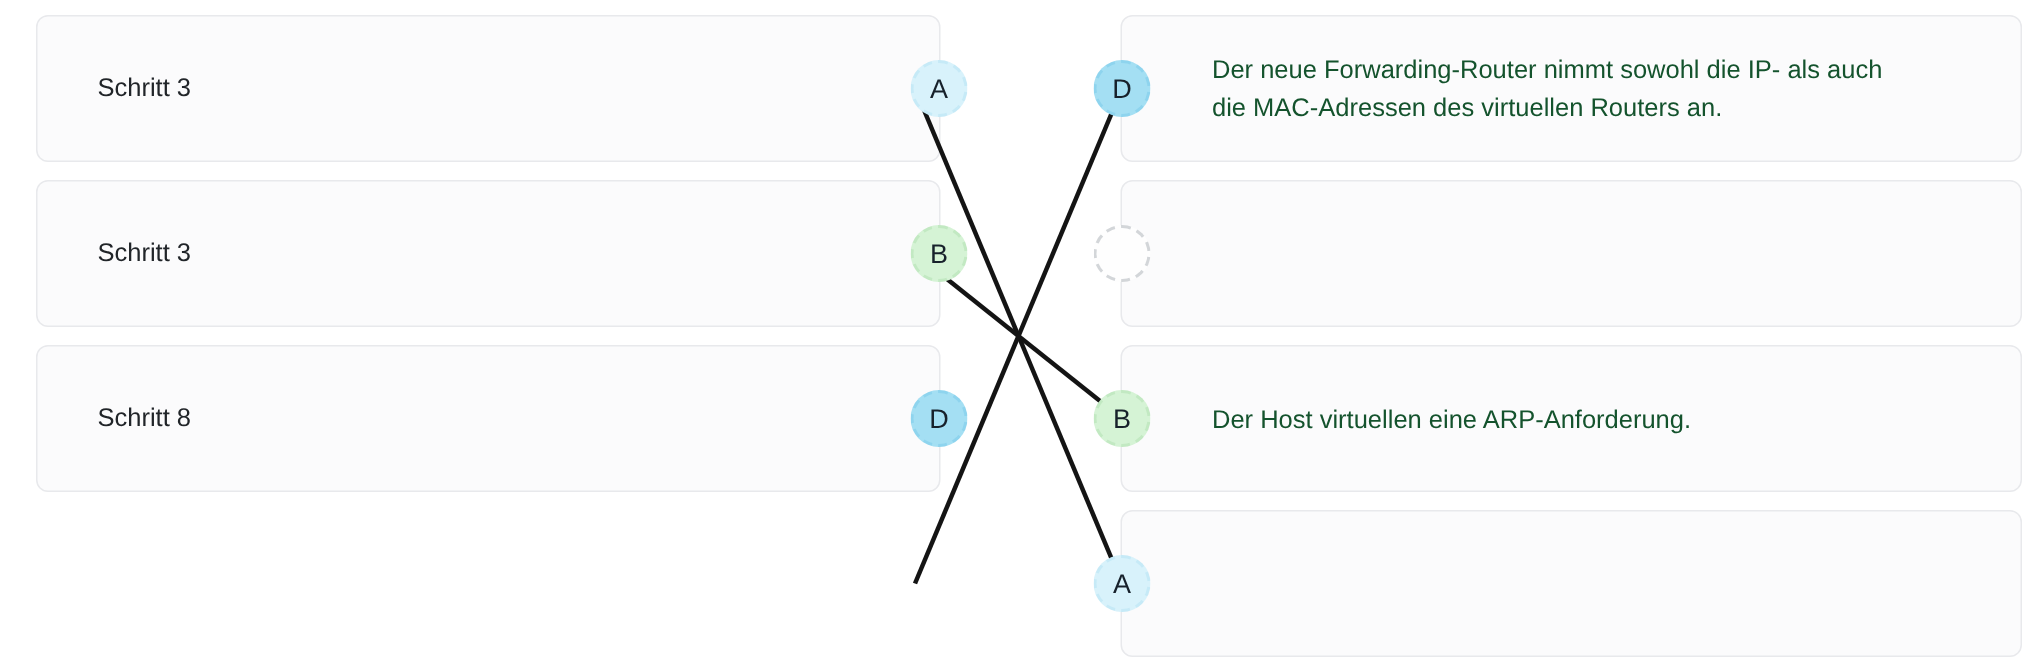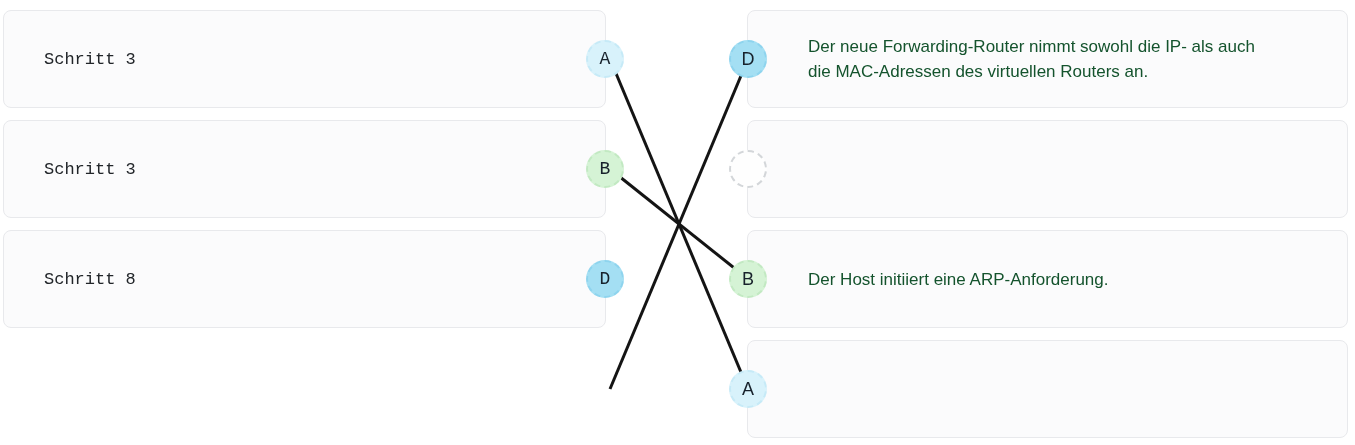--- a/index.html
+++ b/index.html
@@ -13,21 +13,21 @@
     overflow: hidden;
   }
 
   .col {
     position: absolute;
     top: 10px;
     display: flex;
     flex-direction: column;
     gap: 12px;
   }
-  .col.left  { left: 3px;   width: 603px; font-family: Liberation Mono, monospace; }
+  .col.left  { left: 24px;   width: 603px; }
   .col.right { left: 747px; width: 601px; }
 
   .card {
     position: relative;
     height: 98px;
     background: #fbfbfc;
     border: 1px solid #e8e9ec;
     border-radius: 8px;
     display: flex;
     align-items: center;
@@ -109,20 +109,20 @@
   <div class="col right">
     <div class="card">
       <span class="badge" style="background: rgb(164, 223, 243); border: 2px dashed rgb(142, 212, 238);">D</span>
       <span class="desc-text">Der neue Forwarding-Router nimmt sowohl die IP- als auch die MAC-Adressen des virtuellen Routers an.</span>
     </div>
     <div class="card">
       <span class="badge empty"></span>
     </div>
     <div class="card">
       <span class="badge" style="background: rgb(213, 243, 213); border: 2px dashed rgb(194, 233, 194);">B</span>
-      <span class="desc-text">Der Host initiiert eine ARP-Anforderung.</span>
+      <span class="desc-text">Der Host virtuellen eine ARP-Anforderung.</span>
     </div>
     <div class="card">
       <span class="badge" style="background: rgb(216, 242, 251); border: 2px dashed rgb(198, 234, 247);">A</span>
     </div>
   </div>
 
 </div>
 
 </body></html>

